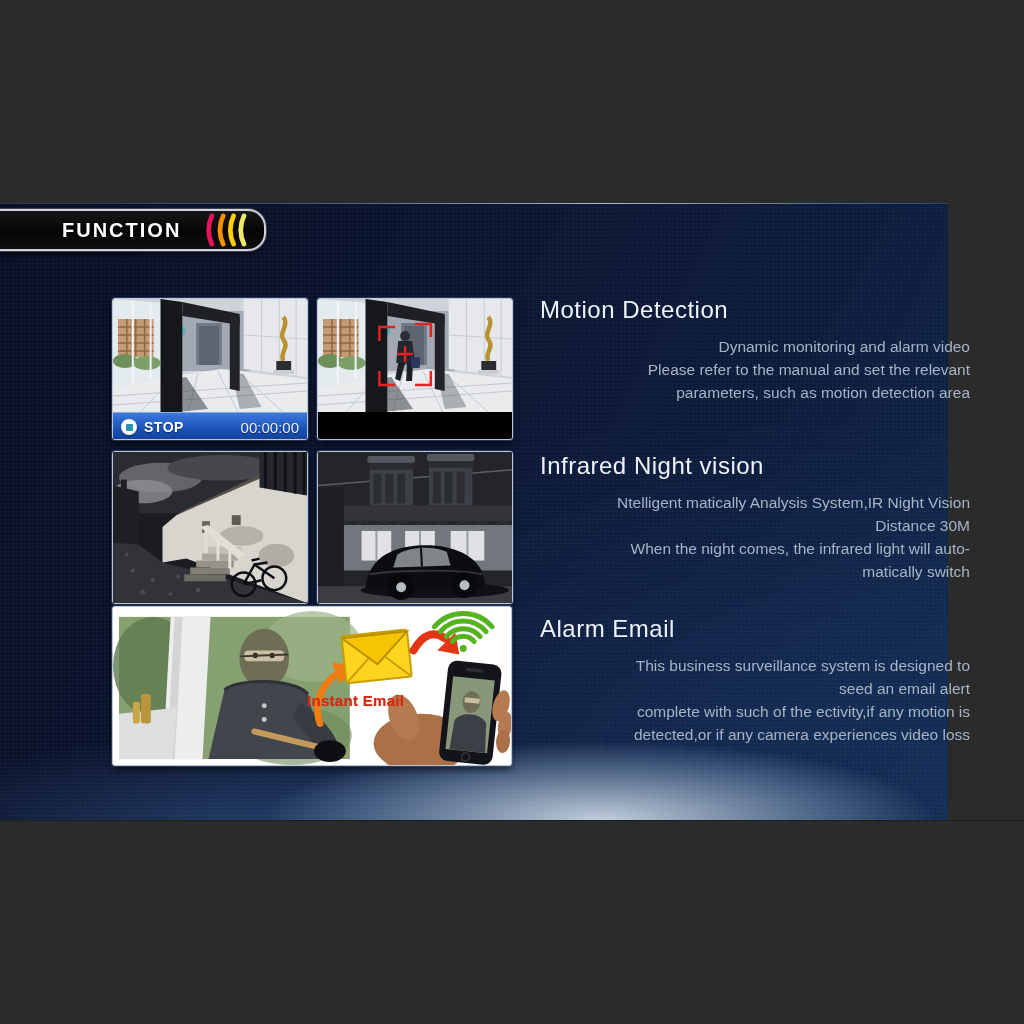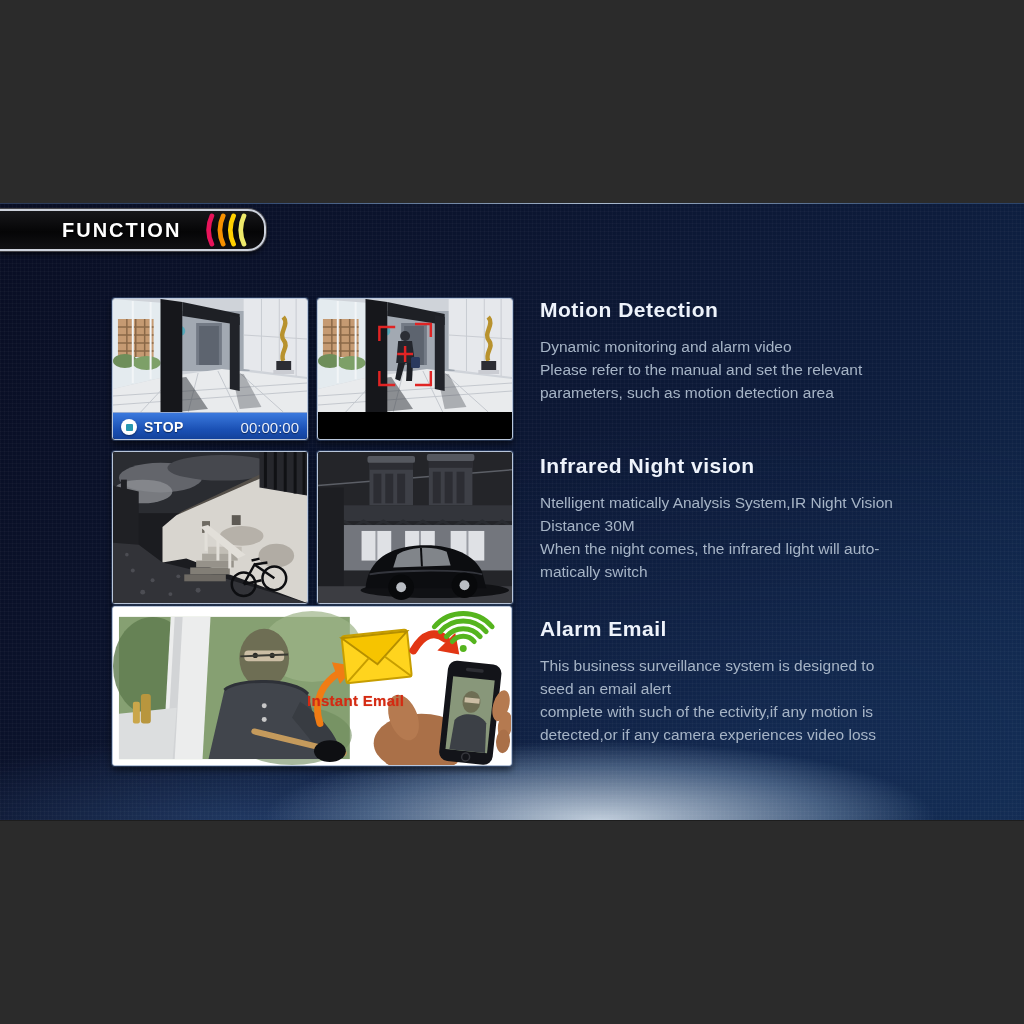--- a/index.html
+++ b/index.html
@@ -3,21 +3,21 @@
 <meta charset="utf-8">
 <style>
   * { margin:0; padding:0; box-sizing:border-box; }
   html,body { width:1024px; height:1024px; background:#2b2b2b; font-family:"Liberation Sans", sans-serif; overflow:hidden; }
   .canvas { position:relative; width:1024px; height:1024px; background:#2b2b2b; }
   .letterbox { position:absolute; left:0; width:1024px; background:#2b2b2b; }
   .letterbox.top { top:0; height:203px; }
   .letterbox.bottom { top:820px; height:204px; border-top:1px solid #1d1d1d; }
 
   .content {
-    position:absolute; left:0; top:203px; width:1024px; height:617px;
+    position:absolute; left:0; top:203px; width:948px; height:617px;
     background:
       radial-gradient(420px 100px at 600px 617px, rgba(202,215,228,0.95), rgba(130,158,188,0.45) 55%, rgba(20,40,80,0) 80%),
       radial-gradient(520px 130px at 250px 622px, rgba(58,98,156,0.45), rgba(58,98,156,0) 70%),
       radial-gradient(900px 430px at 760px 540px, rgba(28,60,110,0.35), rgba(28,60,110,0) 75%),
       linear-gradient(118deg, #090e24 0%, #0b142e 35%, #0d1c3c 70%, #11294e 100%);
     border-top:1px solid rgba(120,140,170,0.25);
   }
   .content::before {
     content:""; position:absolute; inset:0; pointer-events:none;
     background:
@@ -63,22 +63,22 @@
   .status-time  { margin-left:auto; font-weight:normal; font-size:15px; color:#e8f0ff; text-shadow:0 1px 1px rgba(0,0,0,0.5); }
   .status-datetime { margin-left:auto; text-align:right; font-weight:bold; font-size:8.5px; line-height:10px; color:#e8f0ff; text-shadow:0 1px 1px rgba(0,0,0,0.5); }
 
   .instant-email {
     position:absolute; left:194px; top:85px; color:#d42a12; font-weight:bold;
     font-size:15px; letter-spacing:0.3px; text-shadow:0 0 1px rgba(212,42,18,0.5);
   }
 
   
   .feature { position:absolute; left:540px; width:430px; }
-  .feature h2 { font-size:21px; font-weight:700; color:#eef3fb; letter-spacing:0.5px; line-height:32px; margin-bottom:9px; }
-  .feature .line { font-size:15.5px; line-height:23px; color:#a6b4c6; }
+  .feature h2 { font-size:24px; font-weight:400; color:#eef3fb; letter-spacing:0.5px; line-height:32px; margin-bottom:9px; }
+  .feature .line { font-size:15.5px; line-height:23px; color:#a6b4c6;text-align:right; }
   #feature-motion   { top:90px; }
   #feature-infrared { top:246px; }
   #feature-alarm    { top:409px; }
 
   .hidden-defs { position:absolute; width:0; height:0; overflow:hidden; }
 </style>
 </head>
 <body>
 
 <div class="canvas">

